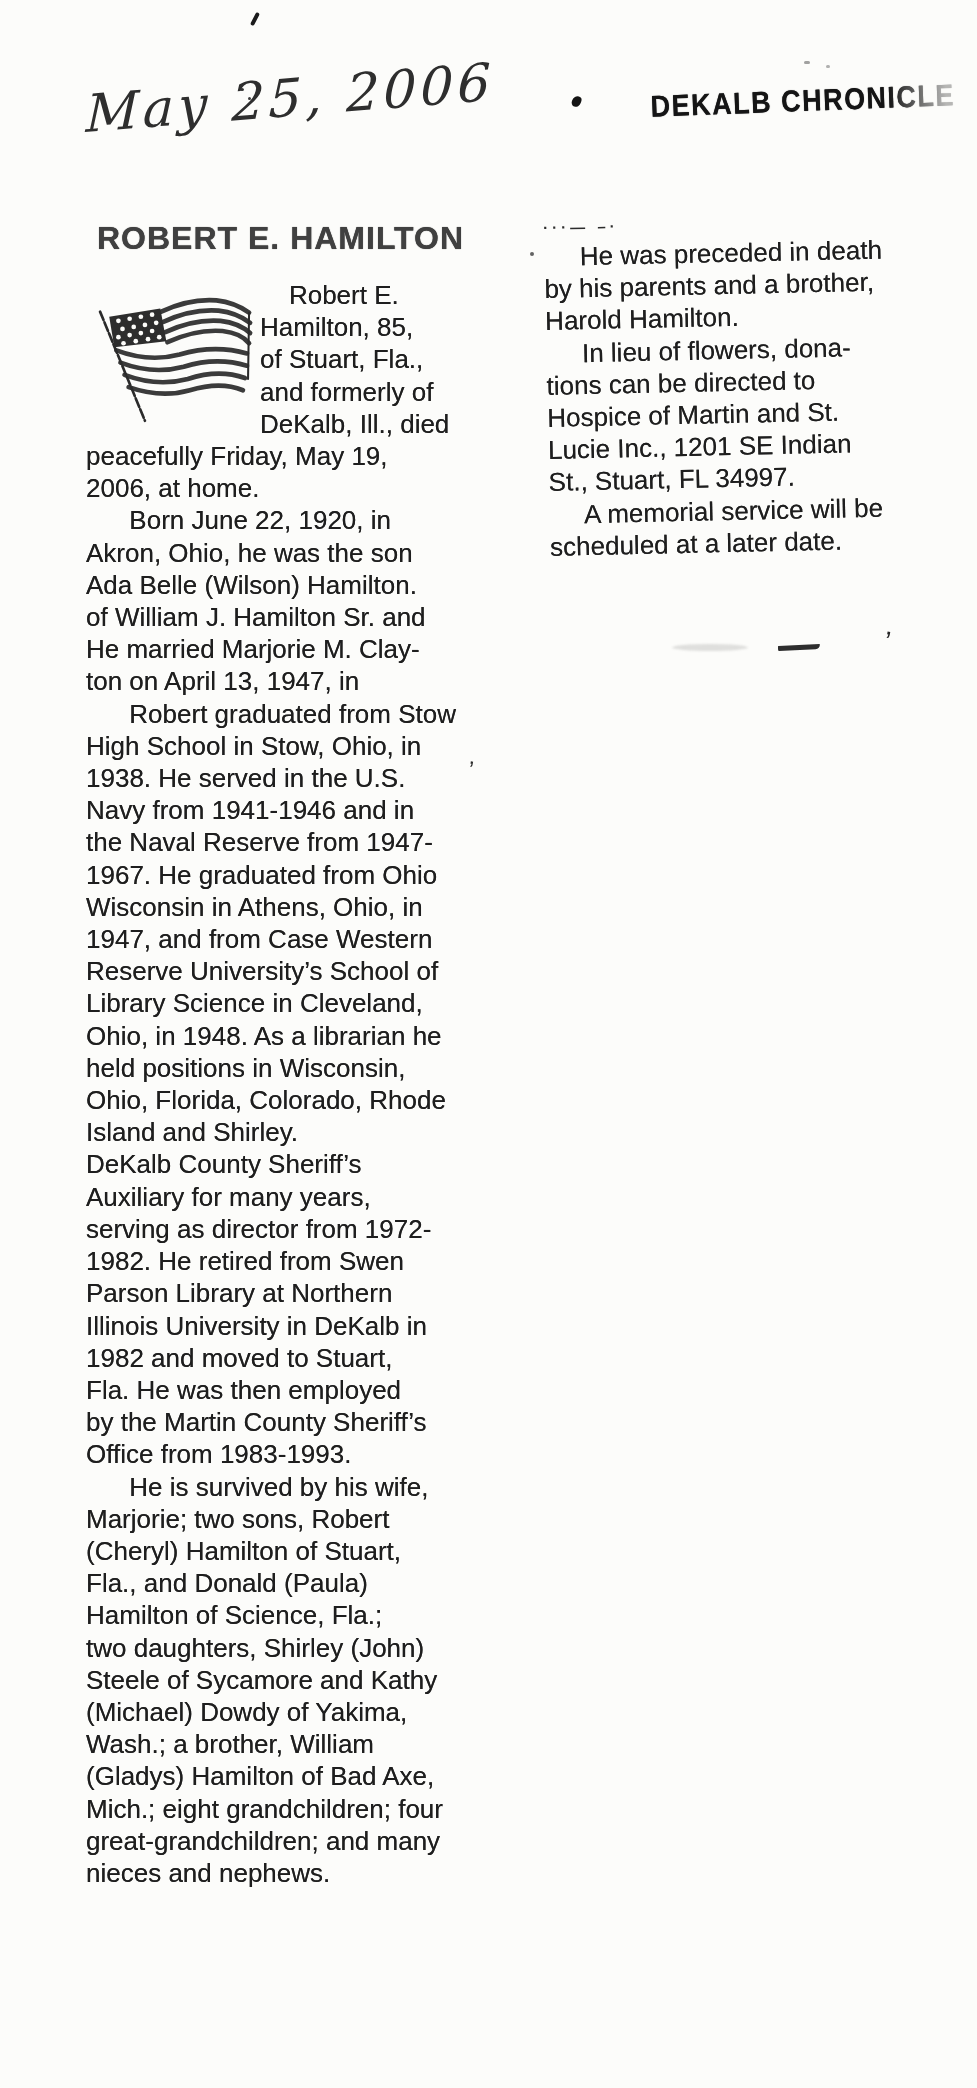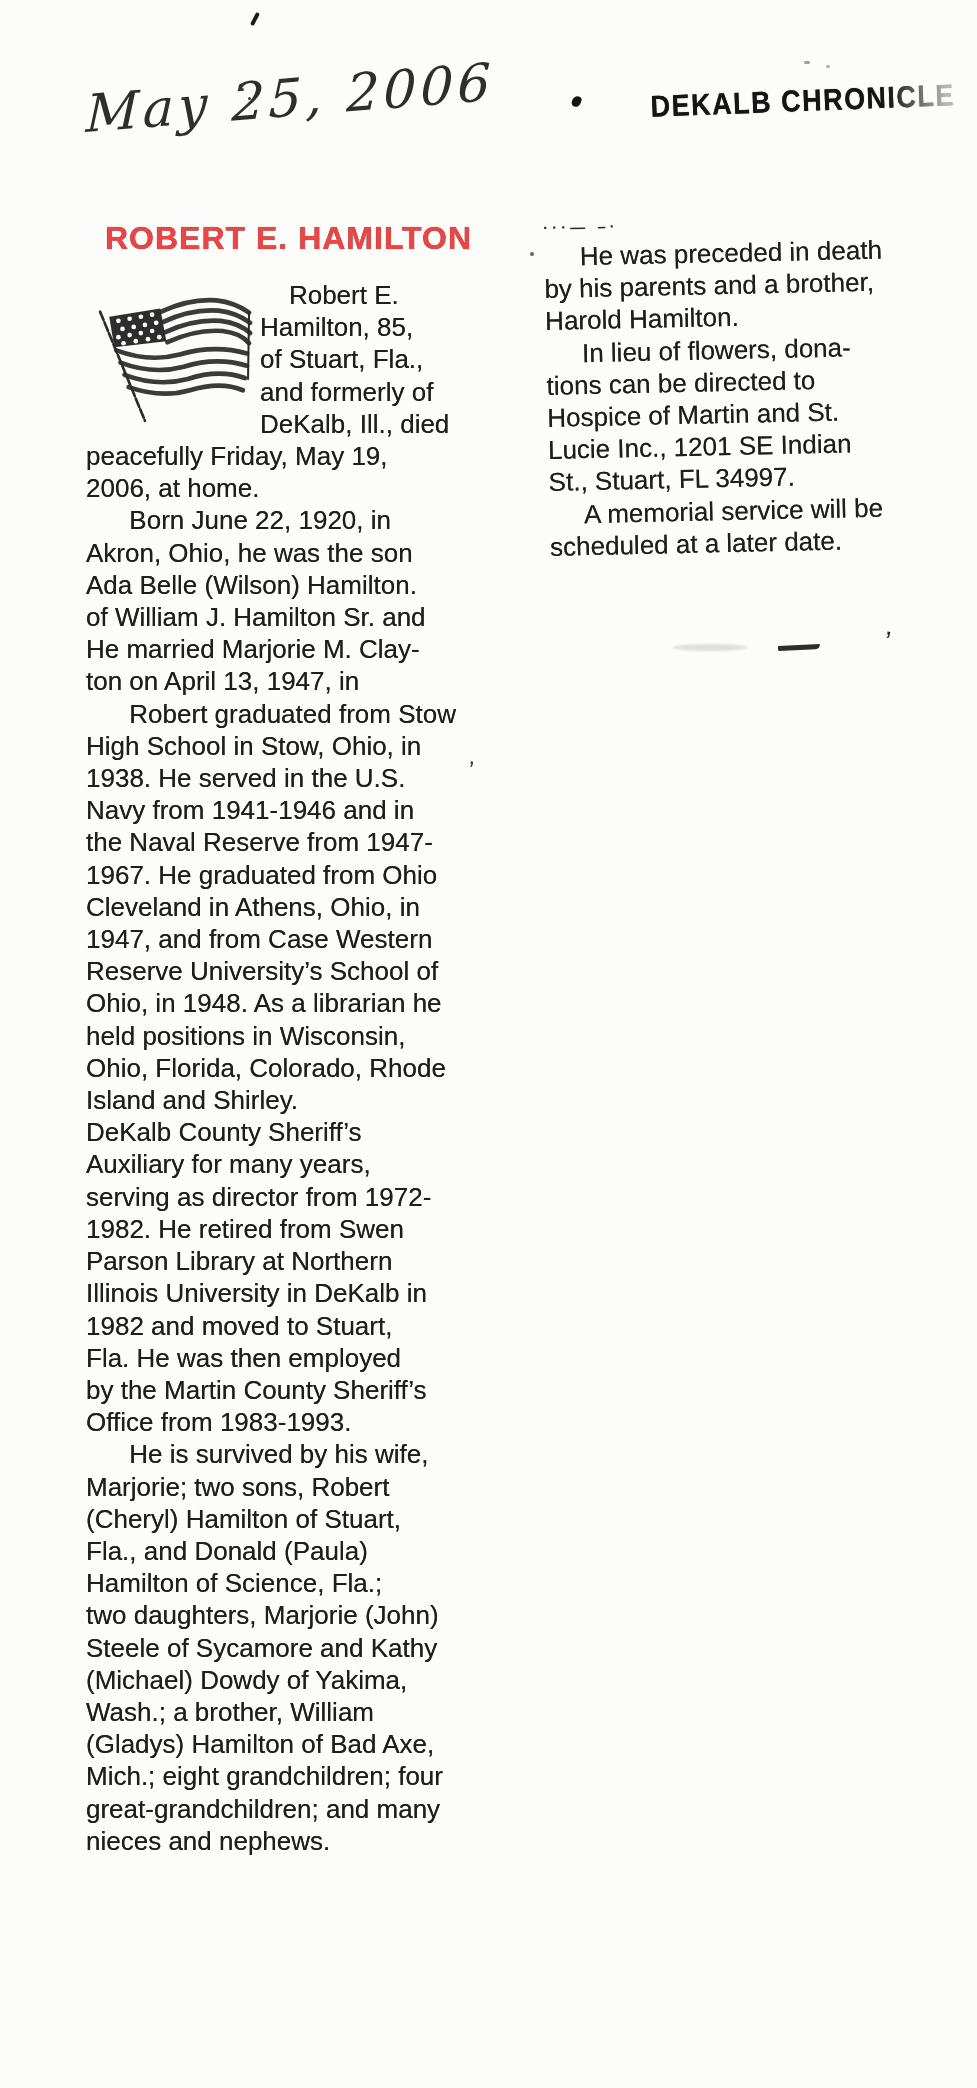--- a/index.html
+++ b/index.html
@@ -20,22 +20,22 @@
     position:absolute;left:650px;top:90px;
     font-size:27px;font-weight:bold;letter-spacing:1.5px;color:#151515;
     transform:rotate(-2.2deg) scaleY(1.12);transform-origin:0 0;
     white-space:nowrap;
     text-shadow:0 0 .7px rgba(0,0,0,.9);
     -webkit-mask-image:linear-gradient(90deg,#000 78%,rgba(0,0,0,.3) 97%);
     mask-image:linear-gradient(90deg,#000 78%,rgba(0,0,0,.3) 97%);
   }
   
   .headline{
-    position:absolute;left:105px;top:220px;
-    font-size:32px;font-weight:bold;letter-spacing:1px;color:#ef4444;
+    position:absolute;left:97px;top:220px;
+    font-size:32px;font-weight:bold;letter-spacing:1px;color:#404040;
     text-shadow:0 0 .8px rgba(0,0,0,.85);white-space:nowrap;
   }
   
   .tline{white-space:pre;font-size:26px;line-height:32.2px;
          text-shadow:0 0 .6px rgba(25,25,25,.8);}
   .col-left{position:absolute;left:86px;top:279px;width:404px;}
   .col-right{position:absolute;left:543px;top:222px;width:432px;
              transform:rotate(-1.25deg);transform-origin:0 0;}
   .flag-float{float:left;width:174px;height:155px;}
   .flag-float svg{display:block;margin-top:2px;}
@@ -144,23 +144,24 @@
         <div class="tline">He married Marjorie M. Clay-</div>
         <div class="tline">ton on April 13, 1947, in</div>
       </div>
     <div class="para">
         <div class="tline">      Robert graduated from Stow</div>
         <div class="tline">High School in Stow, Ohio, in</div>
         <div class="tline">1938. He served in the U.S.</div>
         <div class="tline">Navy from 1941-1946 and in</div>
         <div class="tline">the Naval Reserve from 1947-</div>
         <div class="tline">1967. He graduated from Ohio</div>
-        <div class="tline">Cleveland in Athens, Ohio, in</div>
+        <div class="tline">Wisconsin in Athens, Ohio, in</div>
         <div class="tline">1947, and from Case Western</div>
         <div class="tline">Reserve University’s School of</div>
+        <div class="tline">Library Science in Cleveland,</div>
         <div class="tline">Ohio, in 1948. As a librarian he</div>
         <div class="tline">held positions in Wisconsin,</div>
         <div class="tline">Ohio, Florida, Colorado, Rhode</div>
         <div class="tline">Island and Shirley.</div>
       </div>
     <div class="para">
         <div class="tline">DeKalb County Sheriff’s</div>
         <div class="tline">Auxiliary for many years,</div>
         <div class="tline">serving as director from 1972-</div>
         <div class="tline">1982. He retired from Swen</div>
@@ -170,21 +171,21 @@
         <div class="tline">Fla. He was then employed</div>
         <div class="tline">by the Martin County Sheriff’s</div>
         <div class="tline">Office from 1983-1993.</div>
       </div>
     <div class="para">
         <div class="tline">      He is survived by his wife,</div>
         <div class="tline">Marjorie; two sons, Robert</div>
         <div class="tline">(Cheryl) Hamilton of Stuart,</div>
         <div class="tline">Fla., and Donald (Paula)</div>
         <div class="tline">Hamilton of Science, Fla.;</div>
-        <div class="tline">two daughters, Marjorie (John)</div>
+        <div class="tline">two daughters, Shirley (John)</div>
         <div class="tline">Steele of Sycamore and Kathy</div>
         <div class="tline">(Michael) Dowdy of Yakima,</div>
         <div class="tline">Wash.; a brother, William</div>
         <div class="tline">(Gladys) Hamilton of Bad Axe,</div>
         <div class="tline">Mich.; eight grandchildren; four</div>
         <div class="tline">great-grandchildren; and many</div>
         <div class="tline">nieces and nephews.</div>
       </div>
   </div>
 

